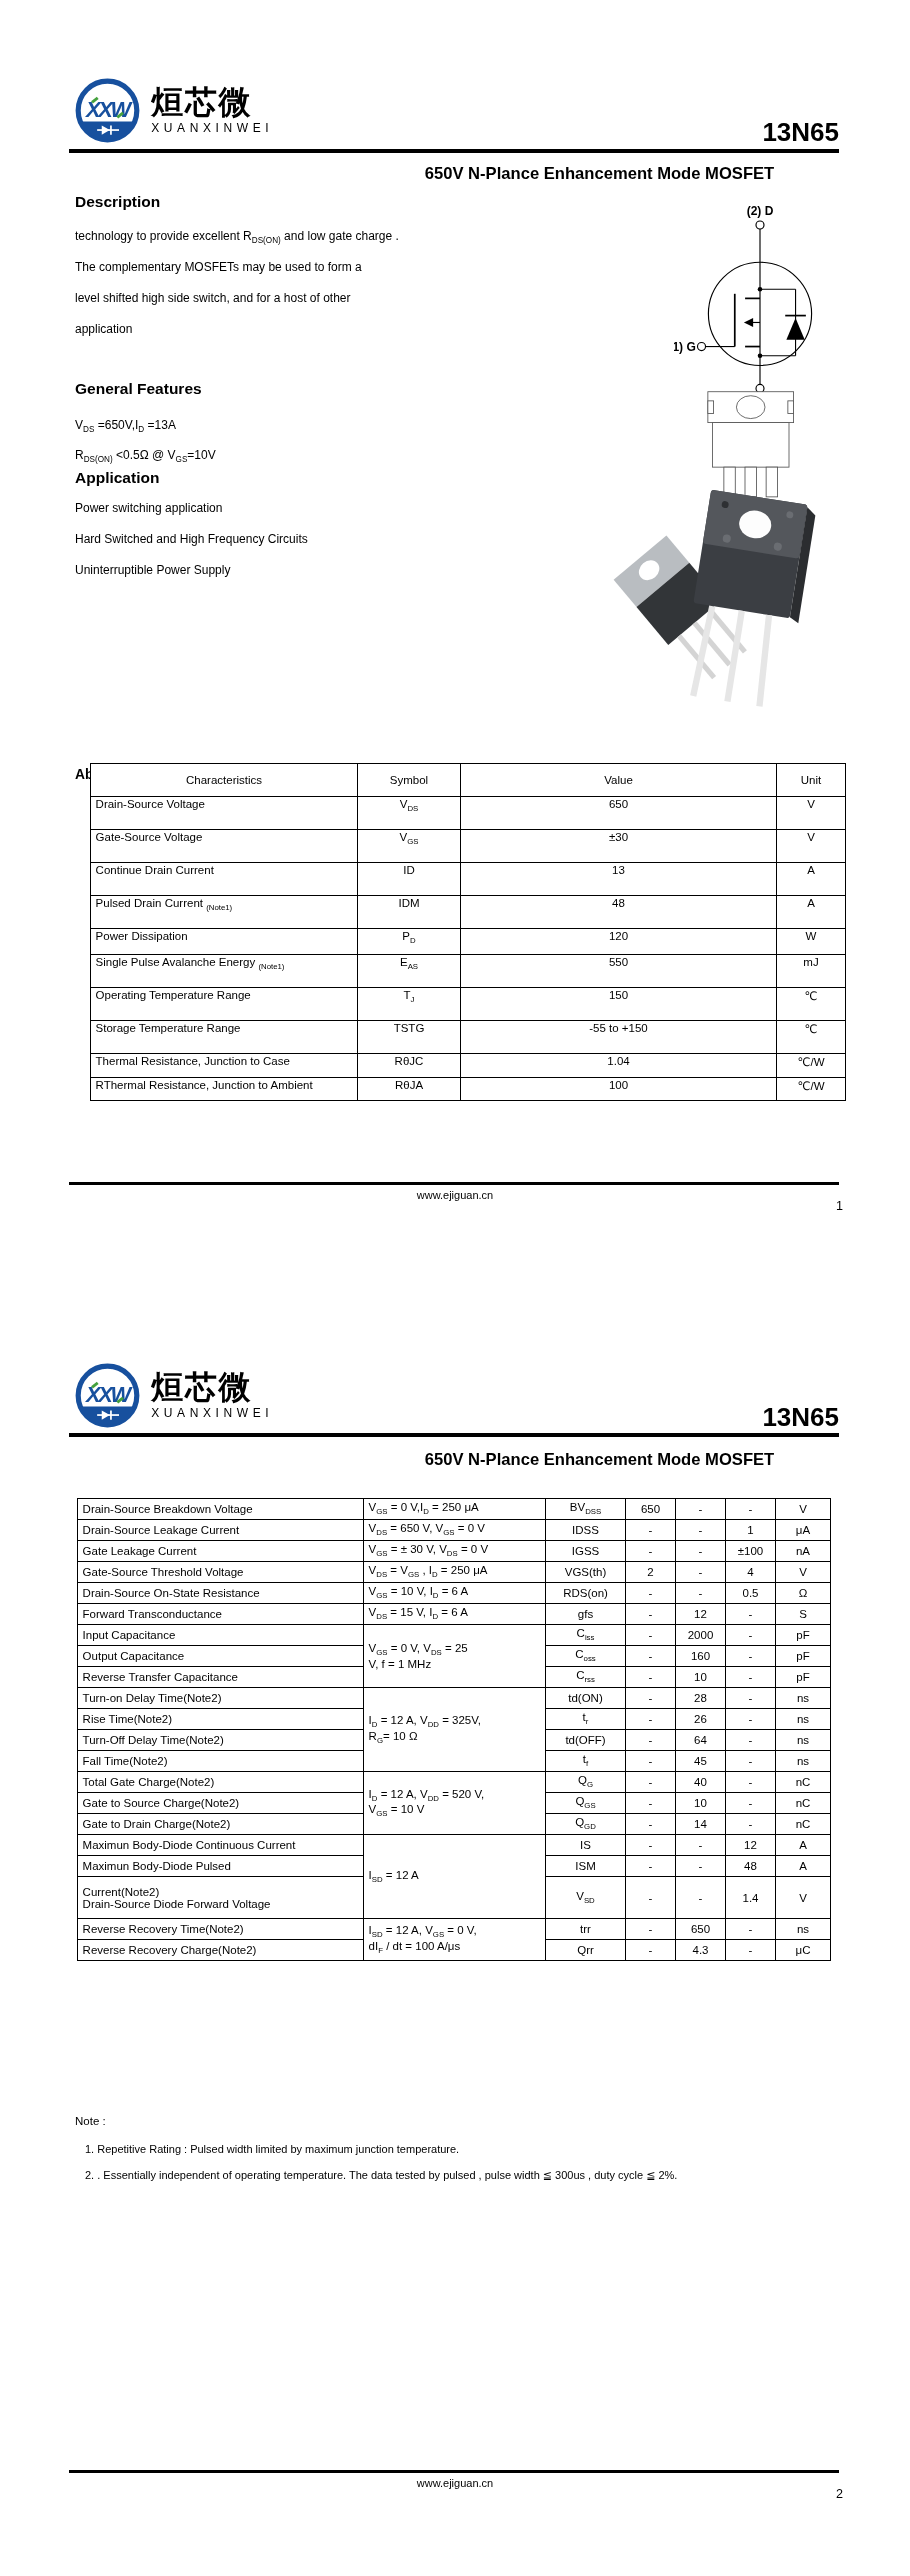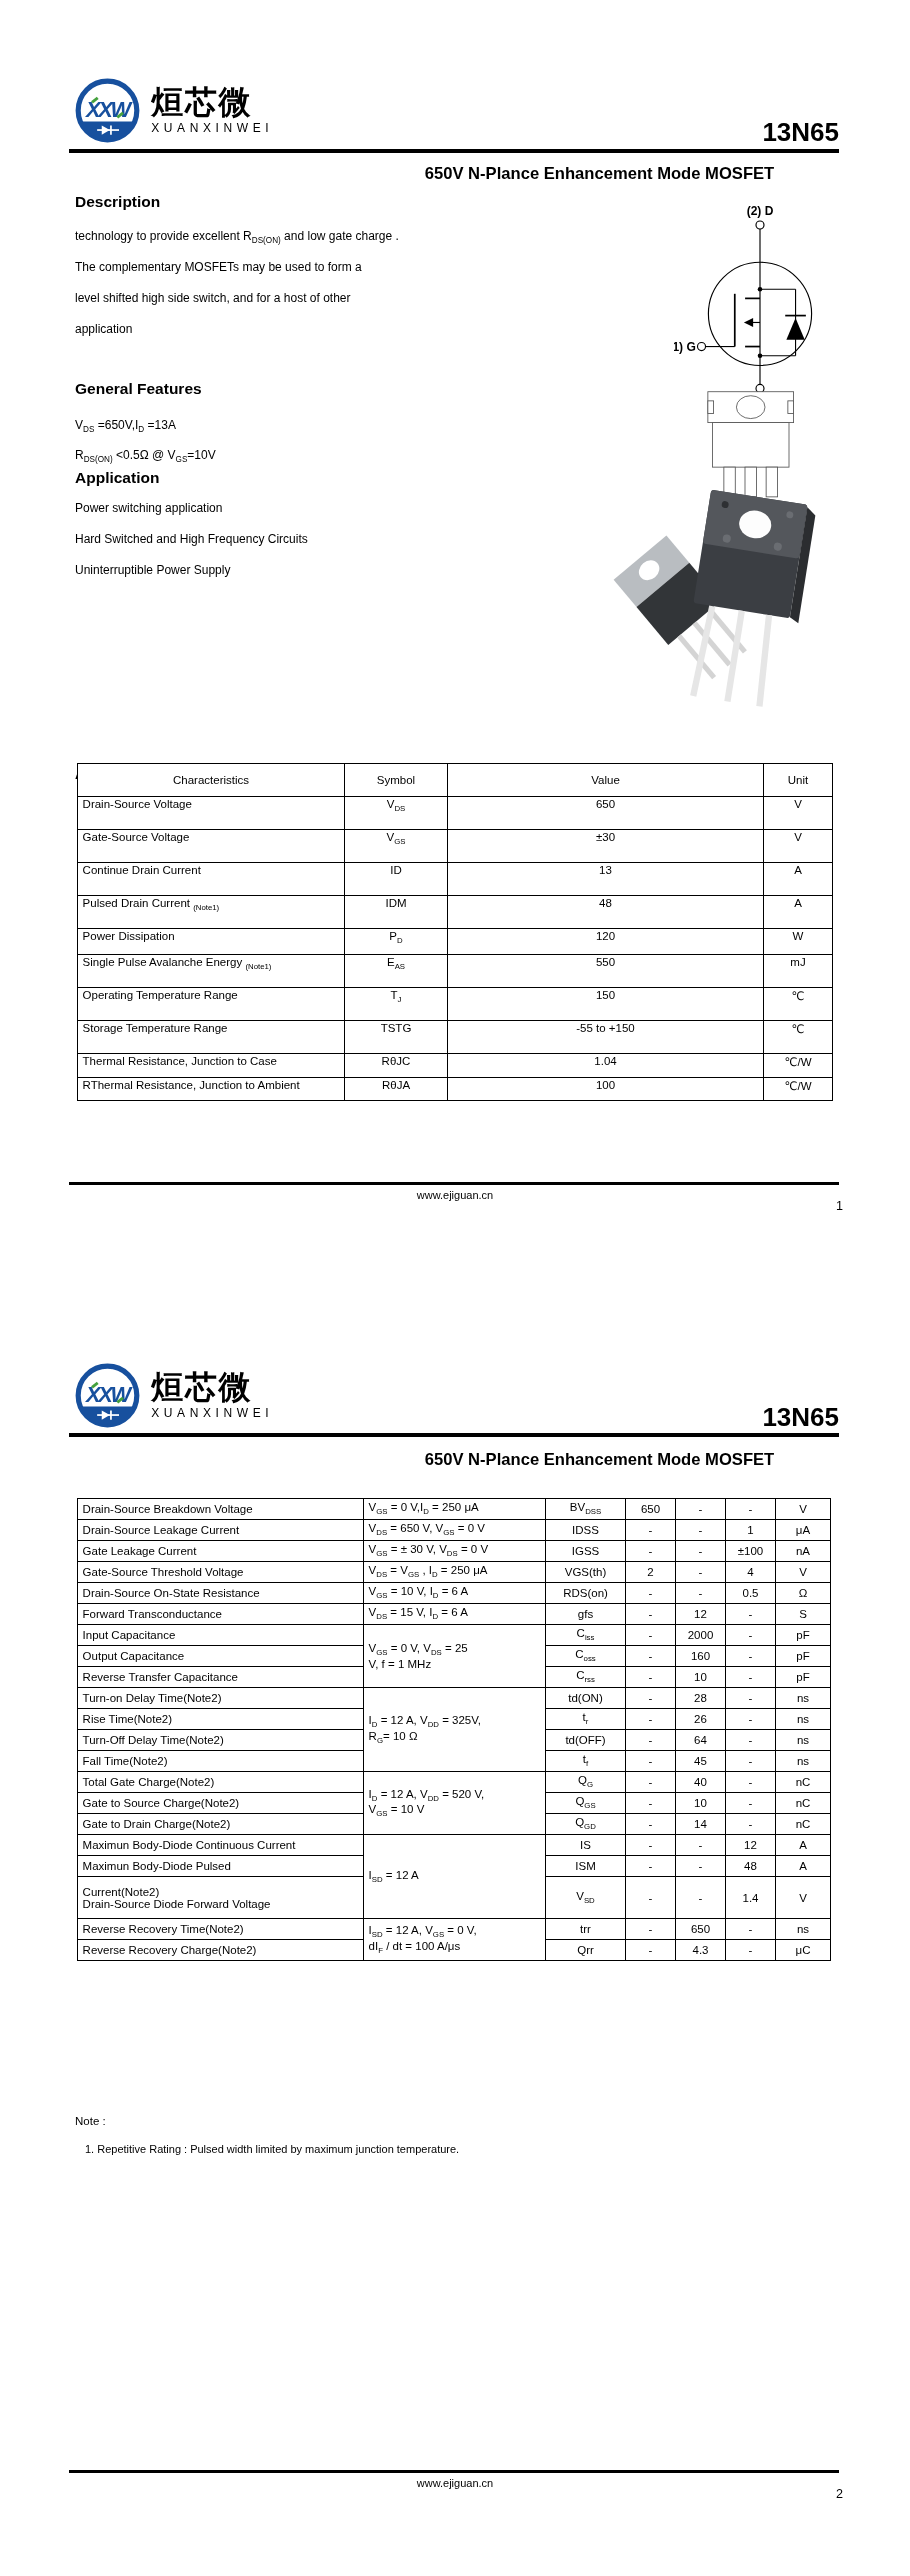--- a/index.html
+++ b/index.html
@@ -144,21 +144,21 @@
       <circle cx="130" cy="80" r="7" fill="#6a6d72"></circle>
       <polygon points="170,4 186,16 186,206 170,198" fill="#2b2d30"></polygon>
       <rect x="28" y="200" width="11" height="160" fill="#e6e6e6" transform="rotate(3 33 200)"></rect>
       <rect x="80" y="200" width="11" height="160" fill="#e6e6e6"></rect>
       <rect x="128" y="200" width="11" height="160" fill="#e6e6e6" transform="rotate(-3 133 200)"></rect>
     </g>
   </svg>
 
   <div class="abs ratings-title" style="left:75px;top:734px;margin-top:32px;">Absolute Maximum Ratings (T<sub>C</sub>=25℃unless otherwise noted)</div>
 
-  <table class="abs sheet ratings" style="left:77px;top:763px;width:754px;">
+  <table class="abs sheet ratings" style="left:90px;top:763px;width:754px;">
     <colgroup>
         <col style="width:267px">
         <col style="width:103px">
         <col style="width:316px">
         <col style="width:69px">
       </colgroup>
     <tbody>
       <tr class="hdr">
         <td>Characteristics</td>
         <td>Symbol</td>
@@ -444,18 +444,19 @@
           <td>-</td>
           <td>4.3</td>
           <td>-</td>
           <td>μC</td>
         </tr>
       </tbody>
   </table>
 
   <div class="abs note-title" style="left:75px;top:827px;">Note :</div>
   <div class="abs note-line" style="left:85px;top:855px;width:746px;">1.    Repetitive Rating : Pulsed width limited by maximum junction temperature.</div>
+  <div class="abs note-line" style="left:85px;top:881px;width:746px;">2. .   Essentially independent of operating temperature. The data tested by pulsed , pulse width ≦ 300us , duty cycle ≦ 2%.</div>
 
   <div class="abs rule" style="left:69px;top:1182px;width:770px;height:2.9px;"></div>
   <div class="abs footer-url" style="left:0;top:1189px;">www.ejiguan.cn</div>
   <div class="abs page-num" style="left:797px;top:1199px;">2</div>
 </div>
 
 
 </body></html>

